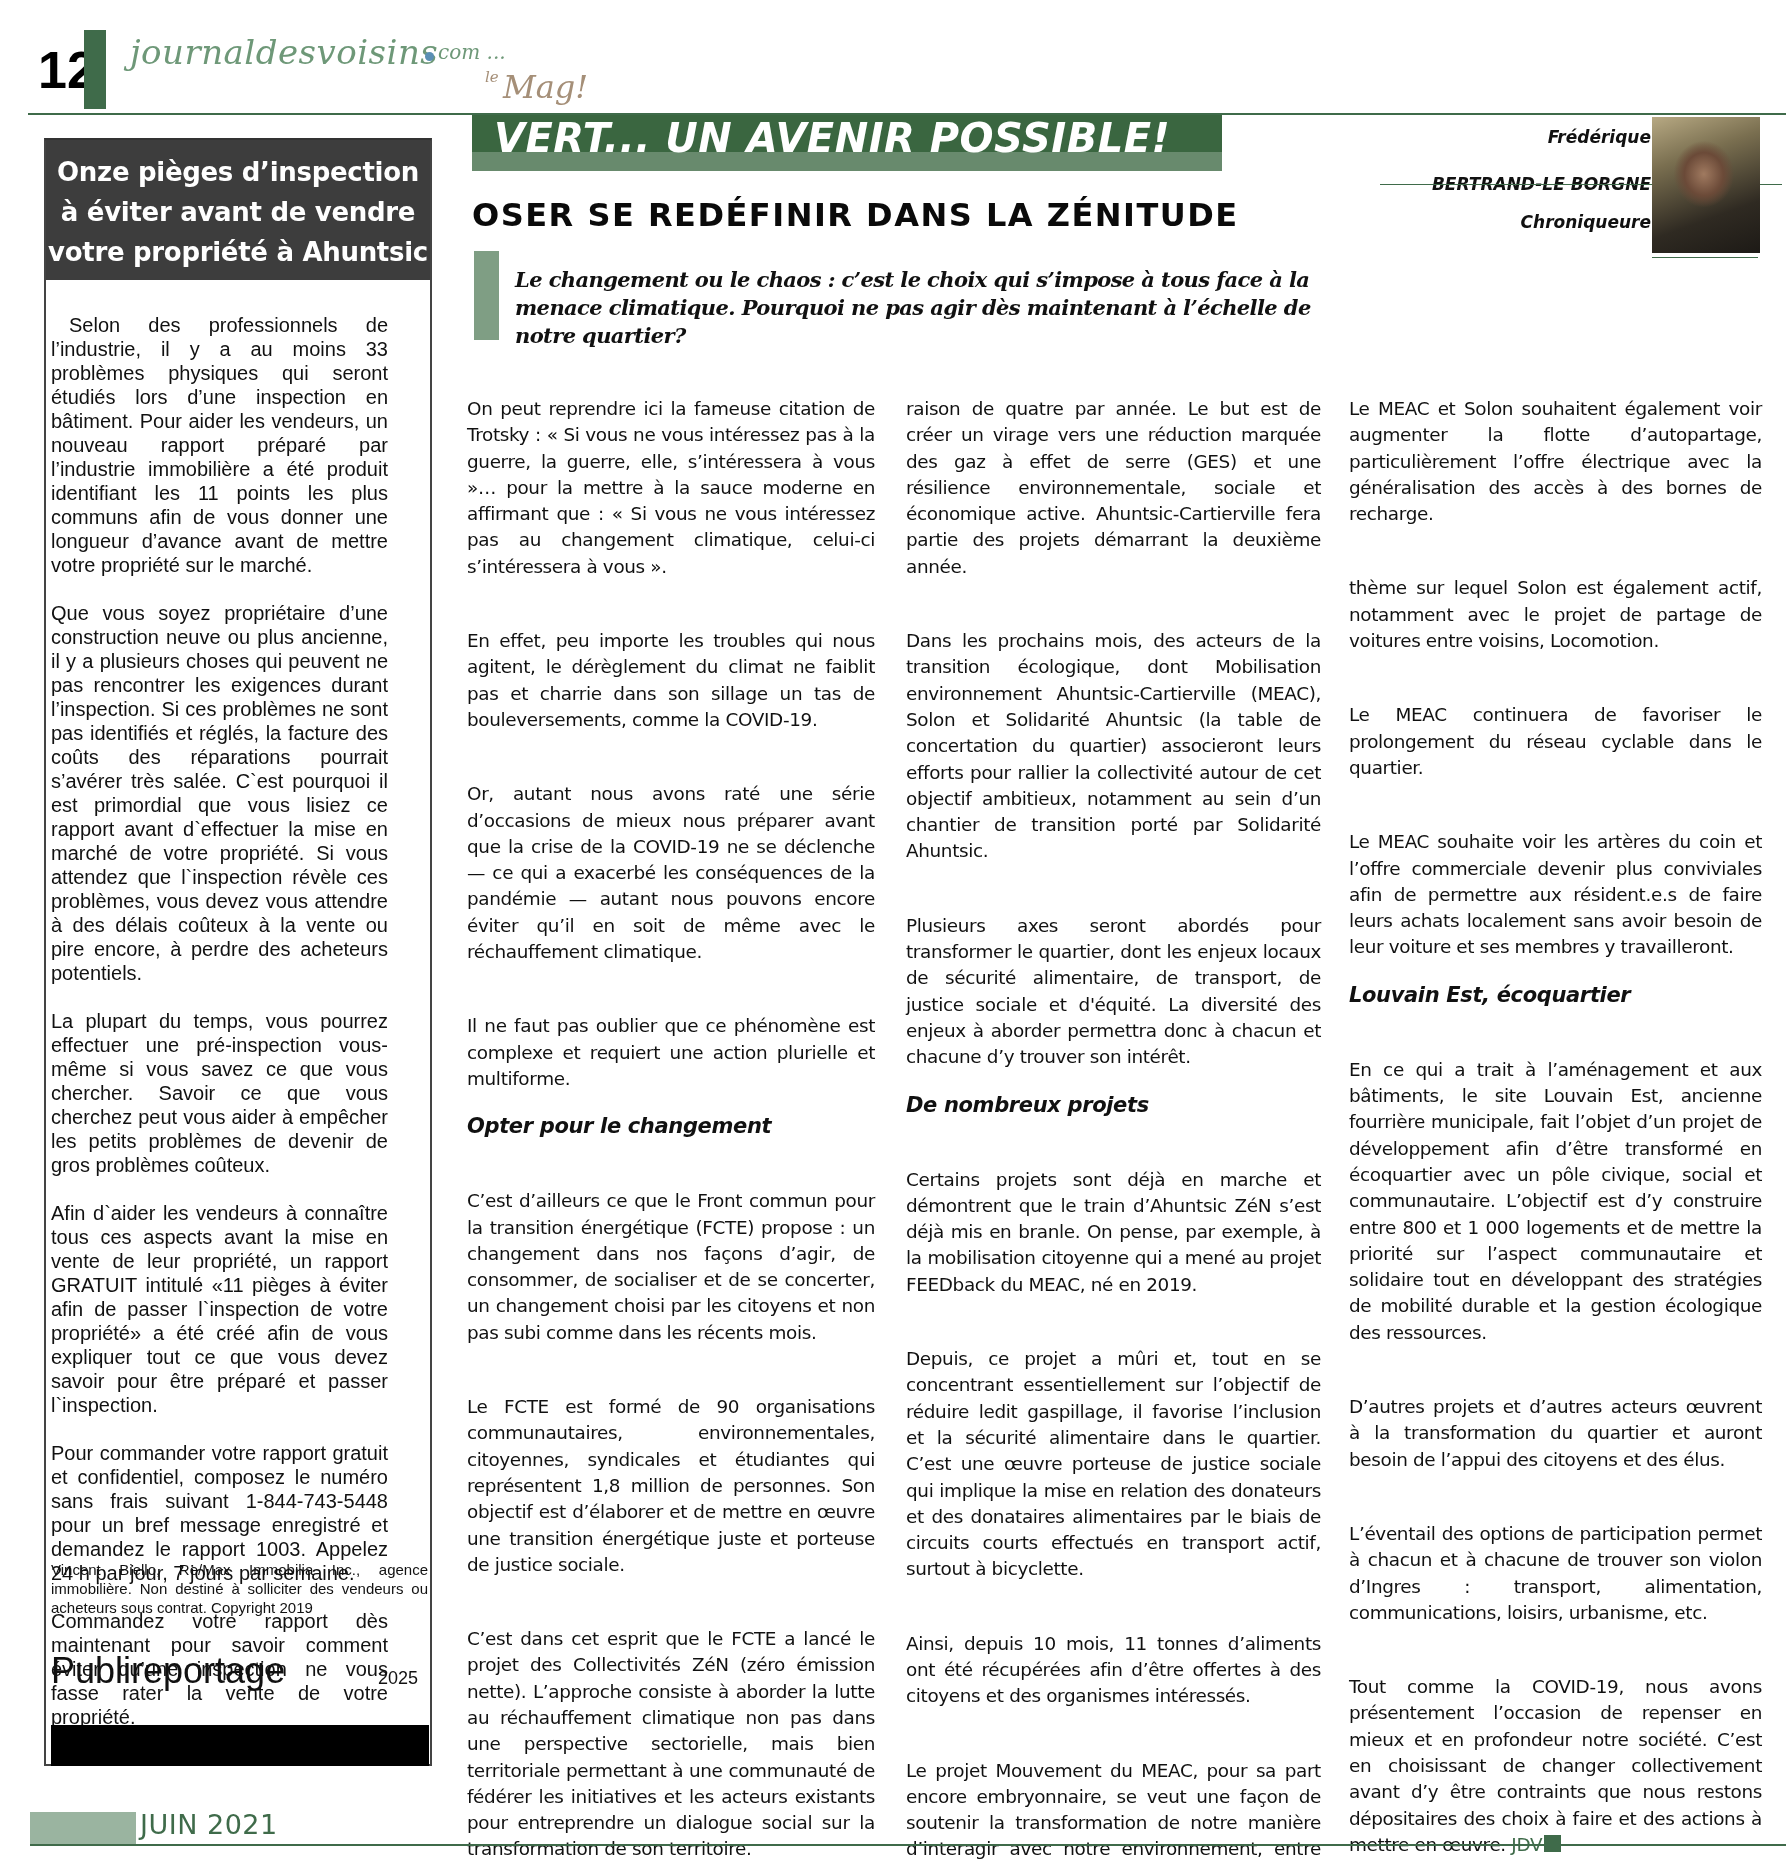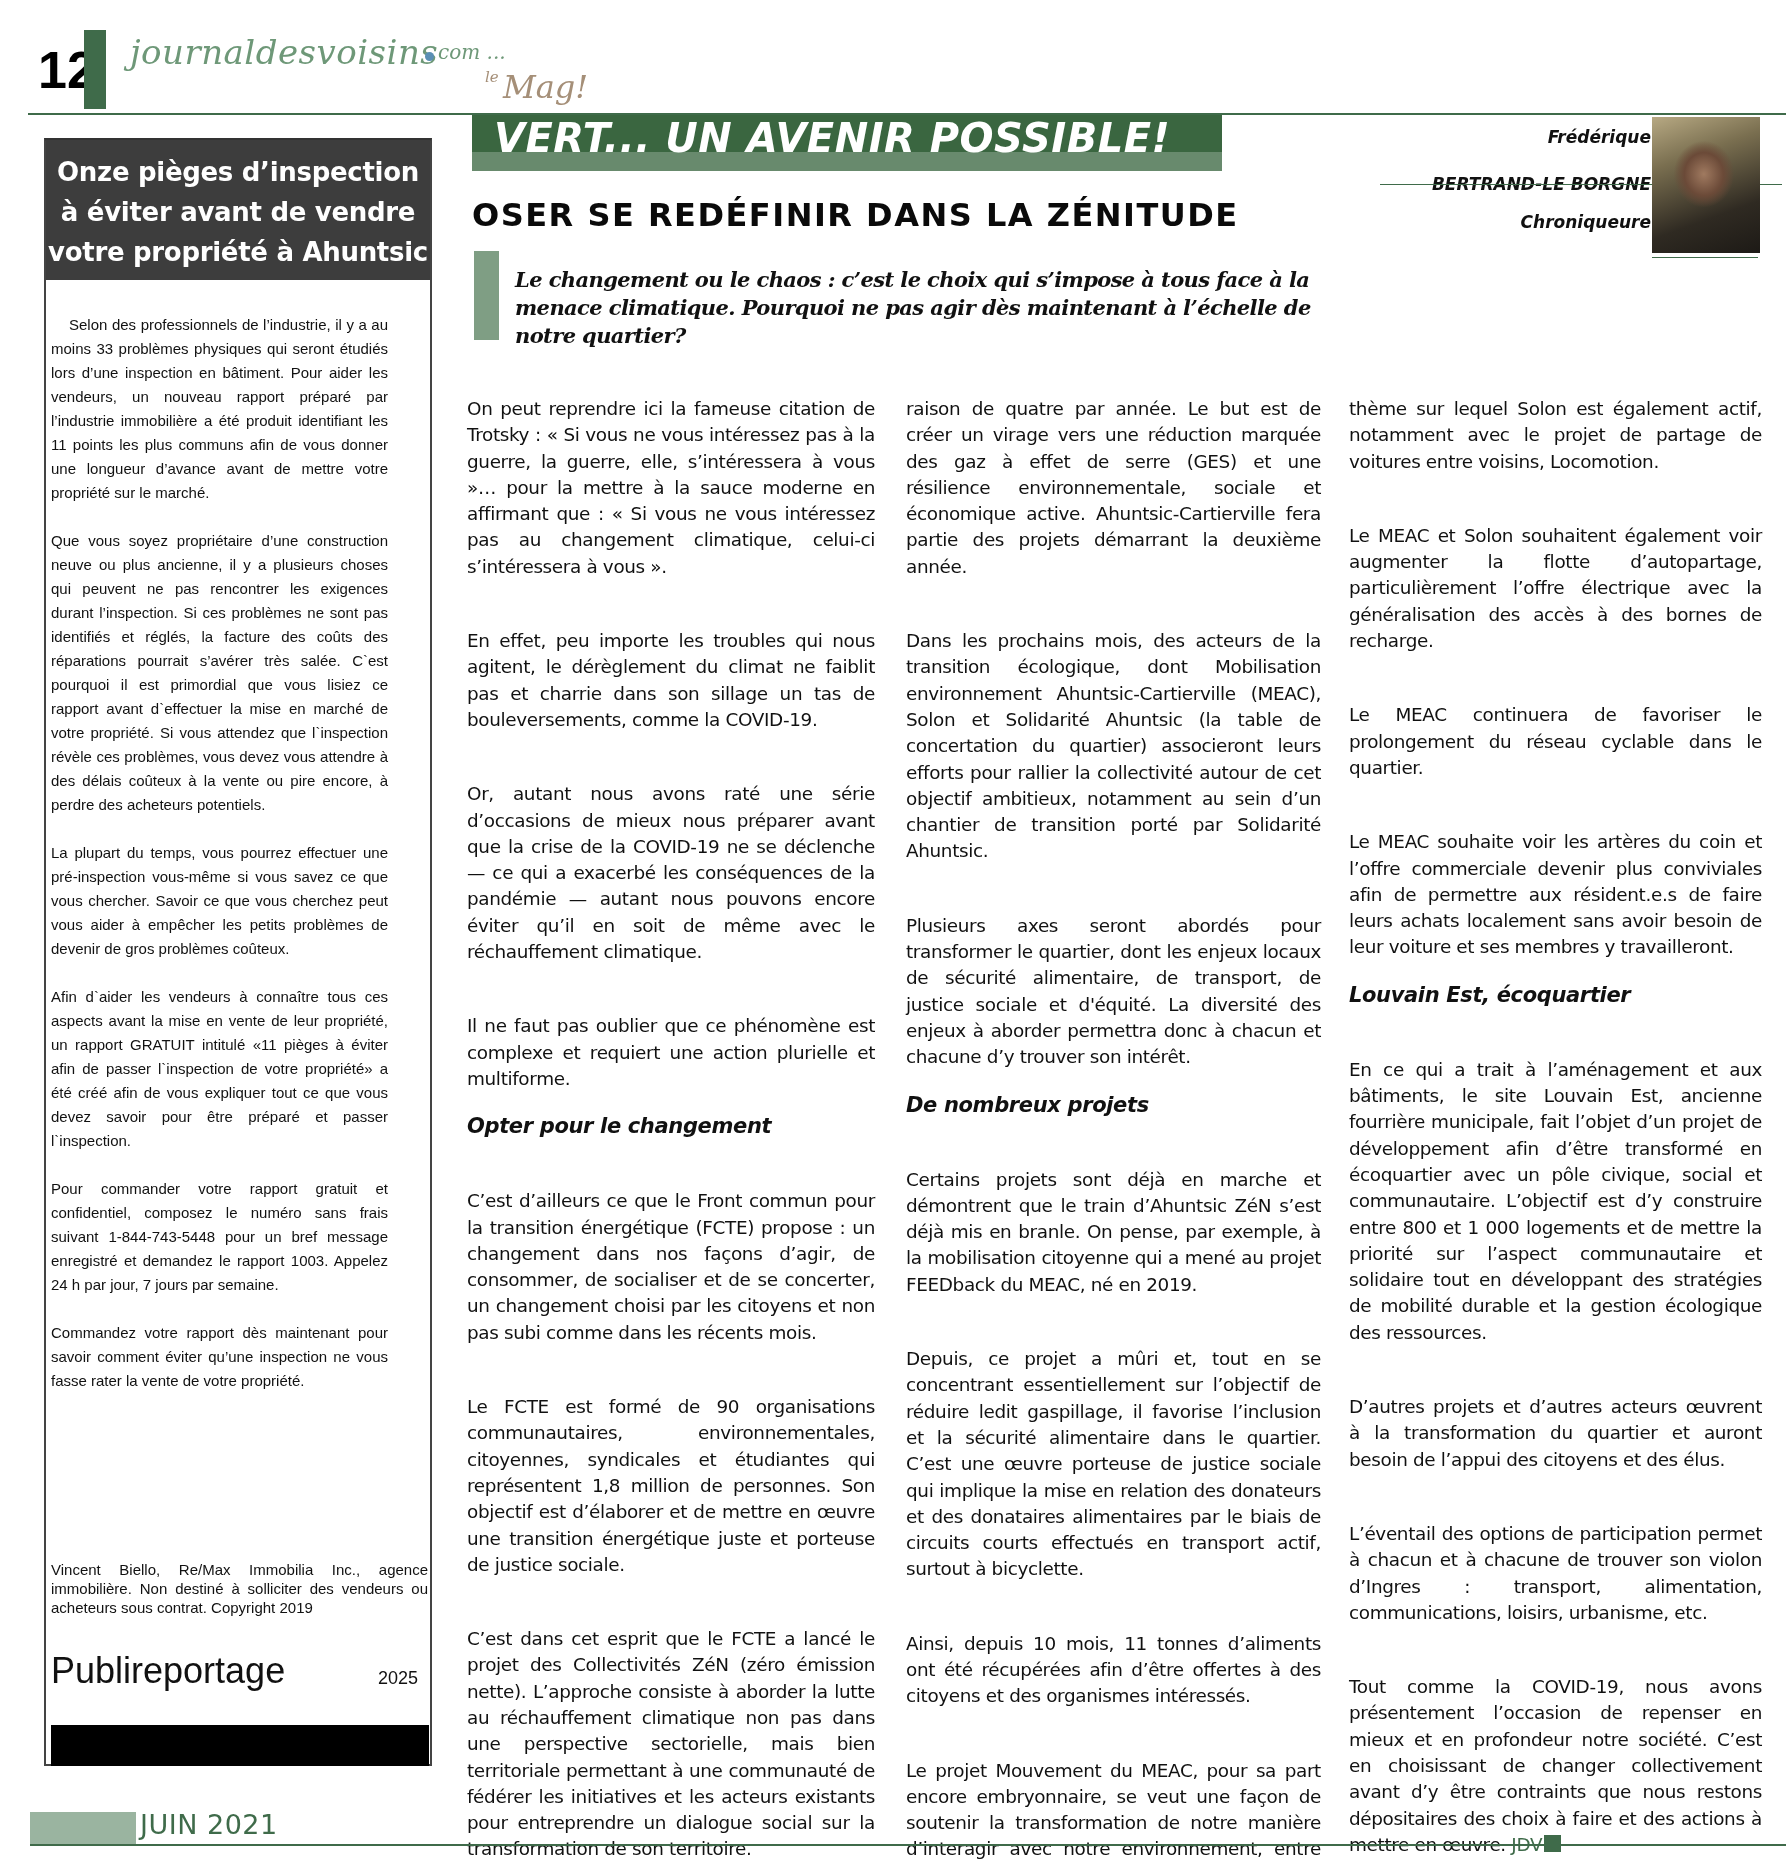--- a/index.html
+++ b/index.html
@@ -33,21 +33,21 @@
   #author-photo-rule { left: 1652px; top: 257px; width: 106px; height: 1px; background: #3f6b4a; }
 
   
   #lead-bar { left: 474px; top: 251px; width: 25px; height: 89px; background: #7f9e84; }
   #lead { left: 515px; top: 266px; width: 840px; font-family: "DejaVu Serif", serif; font-style: italic; font-weight: bold; font-size: 21px; line-height: 28px; color: #111; letter-spacing: -0.6px; }
 
   
   #ad-box { left: 44px; top: 138px; width: 388px; height: 1628px; border: 2px solid #444; border-top: 3px solid #333; }
   #ad-title-box { left: 46px; top: 140px; width: 384px; height: 140px; background: #3d3d3d; }
   #ad-title { left: 46px; top: 152px; width: 384px; text-align: center; font-family: "DejaVu Sans", sans-serif; font-weight: bold; font-size: 26px; line-height: 40px; color: #ffffff; letter-spacing: -0.3px; }
-  #ad-body { left: 51px; top: 313px; width: 337px; font-family: "Liberation Sans", sans-serif; font-size: 15px; line-height: 24px; color: #111; text-align: justify; }
+  #ad-body { left: 51px; top: 313px; width: 337px; font-family: "Liberation Sans", sans-serif; font-size: 20px; line-height: 24px; color: #111; text-align: justify; }
   #ad-body p { margin-bottom: 24px; }
   #ad-body p.first { text-indent: 18px; }
   #ad-credit { left: 51px; top: 1560px; width: 377px; font-family: "Liberation Sans", sans-serif; font-size: 15px; line-height: 19px; color: #111; text-align: justify; }
   #ad-publi { left: 51px; top: 1650px; font-family: "Liberation Sans", sans-serif; font-size: 36px; color: #111; }
   #ad-year { left: 378px; top: 1668px; font-family: "Liberation Sans", sans-serif; font-size: 18px; color: #111; }
   #ad-black { left: 51px; top: 1725px; width: 378px; height: 41px; background: #000; }
 
   
   .col { position: absolute; top: 348px; font-family: "DejaVu Sans", sans-serif; font-size: 18.4px; line-height: 26.3px; color: #111; text-align: justify; hyphens: auto; letter-spacing: -0.35px; }
   .col p { margin-bottom: 26px; margin-top: 48px; }
@@ -127,22 +127,22 @@
     <p>Dans les prochains mois, des acteurs de la transition écologique, dont Mobilisation environnement Ahuntsic-Cartierville (MEAC), Solon et Solidarité Ahuntsic (la table de concertation du quartier) associeront leurs efforts pour rallier la collectivité autour de cet objectif ambitieux, notamment au sein d’un chantier de transition porté par Solidarité Ahuntsic.</p>
     <p>Plusieurs axes seront abordés pour transformer le quartier, dont les enjeux locaux de sécurité alimentaire, de transport, de justice sociale et d'équité. La diversité des enjeux à aborder permettra donc à chacun et chacune d’y trouver son intérêt.</p>
     <h3>De nombreux projets</h3>
     <p>Certains projets sont déjà en marche et démontrent que le train d’Ahuntsic ZéN s’est déjà mis en branle. On pense, par exemple, à la mobilisation citoyenne qui a mené au projet FEEDback du MEAC, né en 2019.</p>
     <p>Depuis, ce projet a mûri et, tout en se concentrant essentiellement sur l’objectif de réduire ledit gaspillage, il favorise l’inclusion et la sécurité alimentaire dans le quartier. C’est une œuvre porteuse de justice sociale qui implique la mise en relation des donateurs et des donataires alimentaires par le biais de circuits courts effectués en transport actif, surtout à bicyclette.</p>
     <p>Ainsi, depuis 10 mois, 11 tonnes d’aliments ont été récupérées afin d’être offertes à des citoyens et des organismes intéressés.</p>
     <p>Le projet Mouvement du MEAC, pour sa part encore embryonnaire, se veut une façon de soutenir la transformation de notre manière d’interagir avec notre environnement, entre autres via les déplacements.</p>
     <p>Le projet vise à promouvoir la mise en place d’une plus grande variété d’options de transport afin de réduire la nécessité de posséder une voiture individuelle, un</p>
   </div>
 <div class="col" id="col3">
+    <p>Le MEAC et Solon souhaitent également voir augmenter la flotte d’autopartage, particulièrement l’offre électrique avec la généralisation des accès à des bornes de recharge.</p>
     <p>thème sur lequel Solon est également actif, notamment avec le projet de partage de voitures entre voisins, Locomotion.</p>
-    <p>Le MEAC et Solon souhaitent également voir augmenter la flotte d’autopartage, particulièrement l’offre électrique avec la généralisation des accès à des bornes de recharge.</p>
     <p>Le MEAC continuera de favoriser le prolongement du réseau cyclable dans le quartier.</p>
     <p>Le MEAC souhaite voir les artères du coin et l’offre commerciale devenir plus conviviales afin de permettre aux résident.e.s de faire leurs achats localement sans avoir besoin de leur voiture et ses membres y travailleront.</p>
     <h3>Louvain Est, écoquartier</h3>
     <p>En ce qui a trait à l’aménagement et aux bâtiments, le site Louvain Est, ancienne fourrière municipale, fait l’objet d’un projet de développement afin d’être transformé en écoquartier avec un pôle civique, social et communautaire. L’objectif est d’y construire entre 800 et 1 000 logements et de mettre la priorité sur l’aspect communautaire et solidaire tout en développant des stratégies de mobilité durable et la gestion écologique des ressources.</p>
     <p>D’autres projets et d’autres acteurs œuvrent à la transformation du quartier et auront besoin de l’appui des citoyens et des élus.</p>
     <p>L’éventail des options de participation permet à chacun et à chacune de trouver son violon d’Ingres : transport, alimentation, communications, loisirs, urbanisme, etc.</p>
     <p>Tout comme la COVID-19, nous avons présentement l’occasion de repenser en mieux et en profondeur notre société. C’est en choisissant de changer collectivement avant d’y être contraints que nous restons dépositaires des choix à faire et des actions à mettre en œuvre. <span class="jdv">JDV</span><span class="end-square"></span></p>
   </div>
 
 <div class="abs" id="footer-block"></div>

